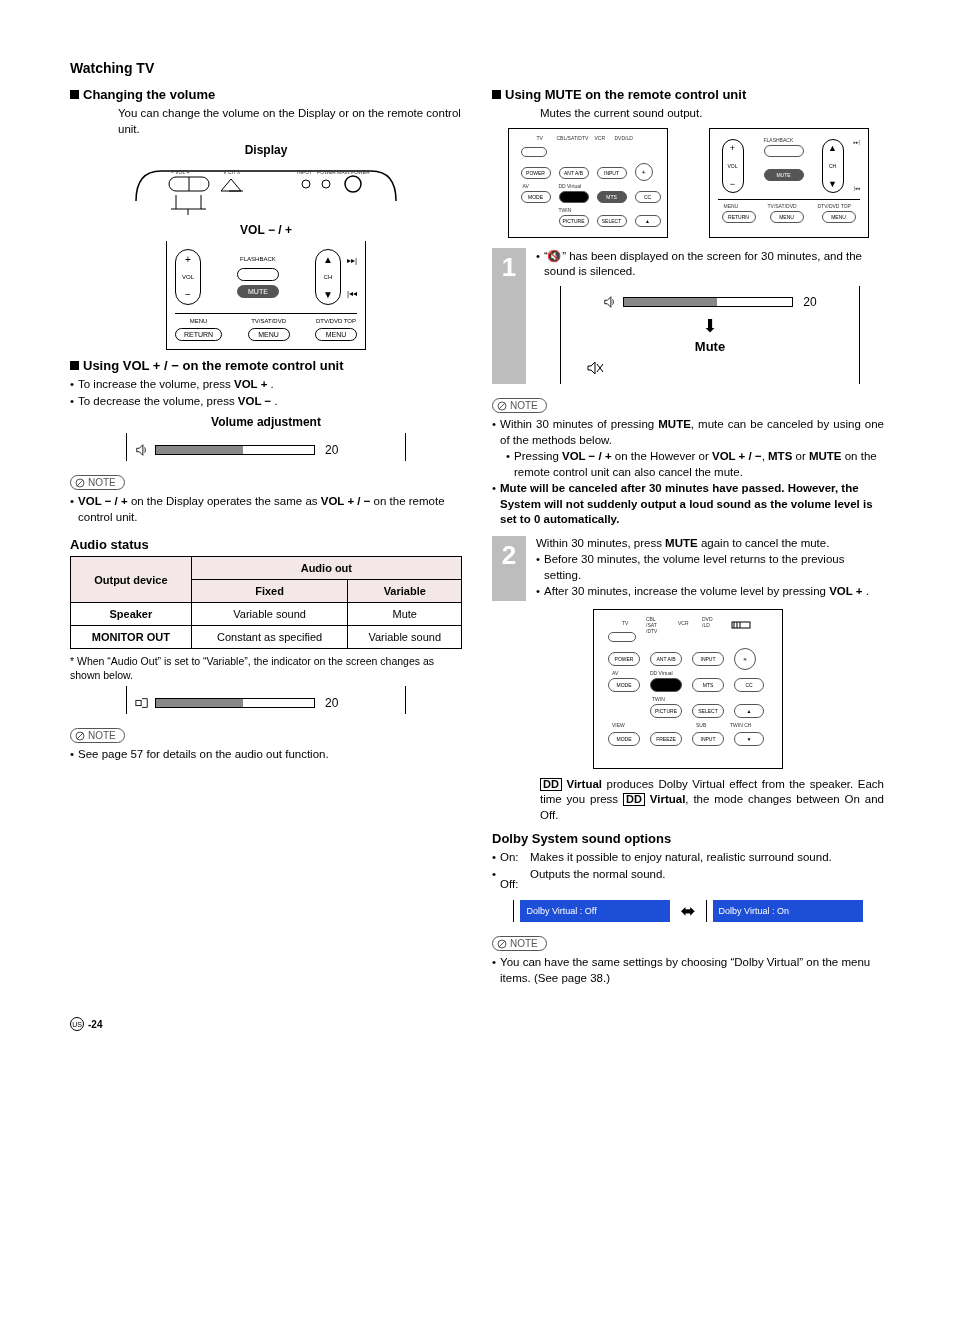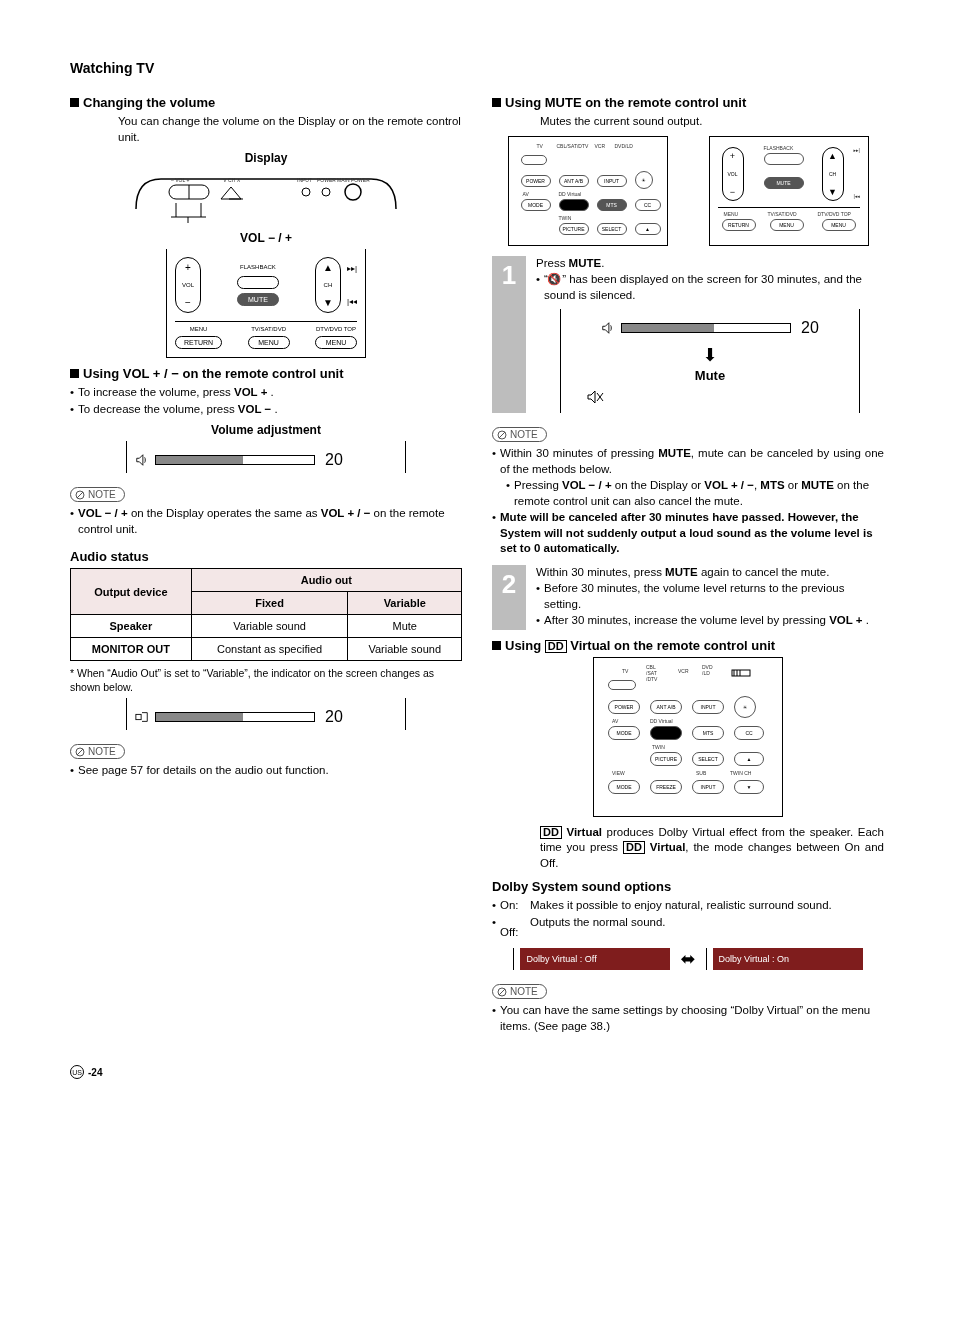--- a/index.html
+++ b/index.html
@@ -5,21 +5,21 @@
   * { box-sizing: border-box; }
   body {
     font-family: Arial, Helvetica, sans-serif;
     font-size: 12px;
     color: #000;
     background: #fff;
     margin: 0;
     padding: 60px 70px 40px 70px;
     width: 954px;
   }
-  .section-header { font-weight: bold; font-size: 14px; margin-bottom: 11px; }
+  .section-header { font-weight: bold; font-size: 14px; margin-bottom: 3px; }
   .grey-box {
     background: #d0d0d0;
     padding: 6px 10px;
     font-weight: bold;
     font-size: 15px;
     margin-bottom: 6px;
   }
   .columns { display: flex; gap: 30px; }
   .col { flex: 1; min-width: 0; }
   .sub-head { font-weight: bold; font-size: 13px; margin: 8px 0 4px 0; display:flex; align-items:center; gap:4px;}
@@ -31,21 +31,21 @@
   .figure {
     border: none;
     display:flex; justify-content:center; margin:4px 0 8px 0;
   }
   .bar-row { display:flex; align-items:center; gap:6px; }
   .speaker-icon { width:14px;height:14px; }
   .bar-outer {
     width:160px; height:10px; border:1px solid #000; position:relative; background:#fff;
   }
   .bar-inner { position:absolute; left:0; top:0; bottom:0; width:55%; background:#888; }
-  .bar-val { font-size:16px; margin-left:4px; }
+  .bar-val { font-size:12px; margin-left:4px; }
   .note-pill {
     display:inline-flex; align-items:center; gap:3px;
     border:1px solid #555; border-radius:10px; padding:1px 8px 1px 4px;
     font-size:10px; color:#555; margin:6px 0 3px 0;justify-content:flex-end;
   }
   .note-pill svg { width:10px;height:10px; }
   table.audio {
     border-collapse: collapse; width:100%; margin:4px 0 6px 0; font-size:11px;
   }
   table.audio th, table.audio td {
@@ -71,21 +71,21 @@
   }
   .remote-fig .inner { position:absolute; inset:4px; }
   .remote-btn {
     position:absolute; border:1px solid #555; border-radius:8px; font-size:5px;
     display:flex; align-items:center; justify-content:center; background:#fff;
   }
   .remote-lbl { position:absolute; font-size:5px; color:#333; }
   .two-remotes { display:flex; gap:10px; justify-content:center; margin:6px 0 10px 0;}
   .dolby-toggle { display:flex; align-items:center; gap:10px; justify-content:center; margin:8px 0;}
   .dolby-state {
-    width:150px; height:22px; background:#7f1d1d; color:#fff; font-size:9px;
+    width:150px; height:22px; background:#1d4ed8; color:#fff; font-size:9px;
     display:flex; align-items:center; padding:0 6px;
   }
   .dd-icon { font-weight:bold; font-size:11px; border:1px solid #000; padding:0 2px; display:inline-block; line-height:1; }
   .page-num { font-size:10px; margin-top:30px; display:flex; align-items:center; gap:4px;}
   .page-num .circ { border:1px solid #000; border-radius:50%; width:14px;height:14px; display:inline-flex;align-items:center;justify-content:center; font-size:7px;}
   .bars-frame { border-left:1.5px solid #000; border-right:1.5px solid #000; padding:10px 8px 4px 8px; width:280px;}
   .mute-frame { border-left:1.5px solid #000; border-right:1.5px solid #000; padding:8px 6px 4px 6px; width:300px; margin:6px auto 0 auto;}
   .display-outline {
     width:270px; height:54px; position:relative; margin:0 auto;
   }
@@ -336,21 +336,20 @@
           <div class="remote-btn" style="left:56px; top:78px; width:34px; height:12px;">MENU</div>
           <div class="remote-lbl" style="left:104px; top:70px;">DTV/DVD TOP</div>
           <div class="remote-btn" style="left:108px; top:78px; width:34px; height:12px;">MENU</div>
         </div>
       </div>
     </div>
 
     <div class="step-row">
       <div class="step-num">1</div>
       <div class="step-body">
-        <div><span>Press </span><b>MUTE</b>.</div>
         <div class="bullet">
             <span class="dot">•</span>
             <span>“🔇” has been displayed on the screen for 30 minutes, and the sound is silenced.</span>
           </div>
 
         <div class="mute-frame">
           <div class="mute-top">
             <svg class="speaker-icon" viewBox="0 0 16 16">
               <path d="M2 6h3l4-4v12l-4-4H2z" fill="none" stroke="#000"></path>
               <path d="M11 5c1 1 1 5 0 6" fill="none" stroke="#000"></path>
@@ -381,21 +380,21 @@
           <line x1="2" y1="8" x2="8" y2="2" stroke="#555"></line>
         </svg>
       <span>NOTE</span>
     </div>
     <div class="bullet just">
       <span class="dot">•</span>
       <span><span>Within 30 minutes of pressing </span><b>MUTE</b><span>, mute can be canceled by using one of the methods below.</span></span>
     </div>
     <div class="bullet" style="padding-left:14px;">
       <span class="dot">•</span>
-      <span><span>Pressing </span><b>VOL − / +</b><span> on the Display or </span><b>VOL + / −</b><span>, </span><b>MTS</b><span> or </span><b>MUTE</b><span> on the remote control unit can also cancel the mute.</span></span>
+      <span><span>Pressing </span><b>VOL − / +</b><span> on the However or </span><b>VOL + / −</b><span>, </span><b>MTS</b><span> or </span><b>MUTE</b><span> on the remote control unit can also cancel the mute.</span></span>
     </div>
     <div class="bullet">
       <span class="dot">•</span>
       <span><b>Mute will be canceled after 30 minutes have passed. However, the System will not suddenly output a loud sound as the volume level is set to 0 automatically.</b></span>
     </div>
 
     <div class="step-row">
       <div class="step-num">2</div>
       <div class="step-body">
         <div class="just"><span>Within 30 minutes, press </span><b>MUTE</b><span> again to cancel the mute.</span></div>
@@ -403,26 +402,20 @@
             <span class="dot">•</span>
             <span>Before 30 minutes, the volume level returns to the previous setting.</span>
           </div>
         <div class="bullet">
             <span class="dot">•</span>
             <span><span>After 30 minutes, increase the volume level by pressing </span><b>VOL +</b><span> .</span></span>
           </div>
       </div>
     </div>
 
-    <div class="sub-head">
-      <span class="sq"></span>
-      <span>
-        <span>Using </span><span class="dd-icon">DD</span><span> Virtual on the remote control unit</span>
-      </span>
-    </div>
 
     <div class="figure">
       <div class="remote-fig" style="width:190px;height:160px;">
         <div class="inner">
           <div class="remote-lbl" style="left:24px;top:6px;">TV</div>
           <div class="remote-lbl" style="left:48px;top:2px;">CBL<br>/SAT<br>/DTV</div>
           <div class="remote-lbl" style="left:80px;top:6px;">VCR</div>
           <div class="remote-lbl" style="left:104px;top:2px;">DVD<br>/LD</div>
           <div class="remote-btn" style="left:10px;top:18px;width:28px;height:10px;">&nbsp;</div>
           <svg style="position:absolute; left:132px; top:4px;" width="28" height="14">

